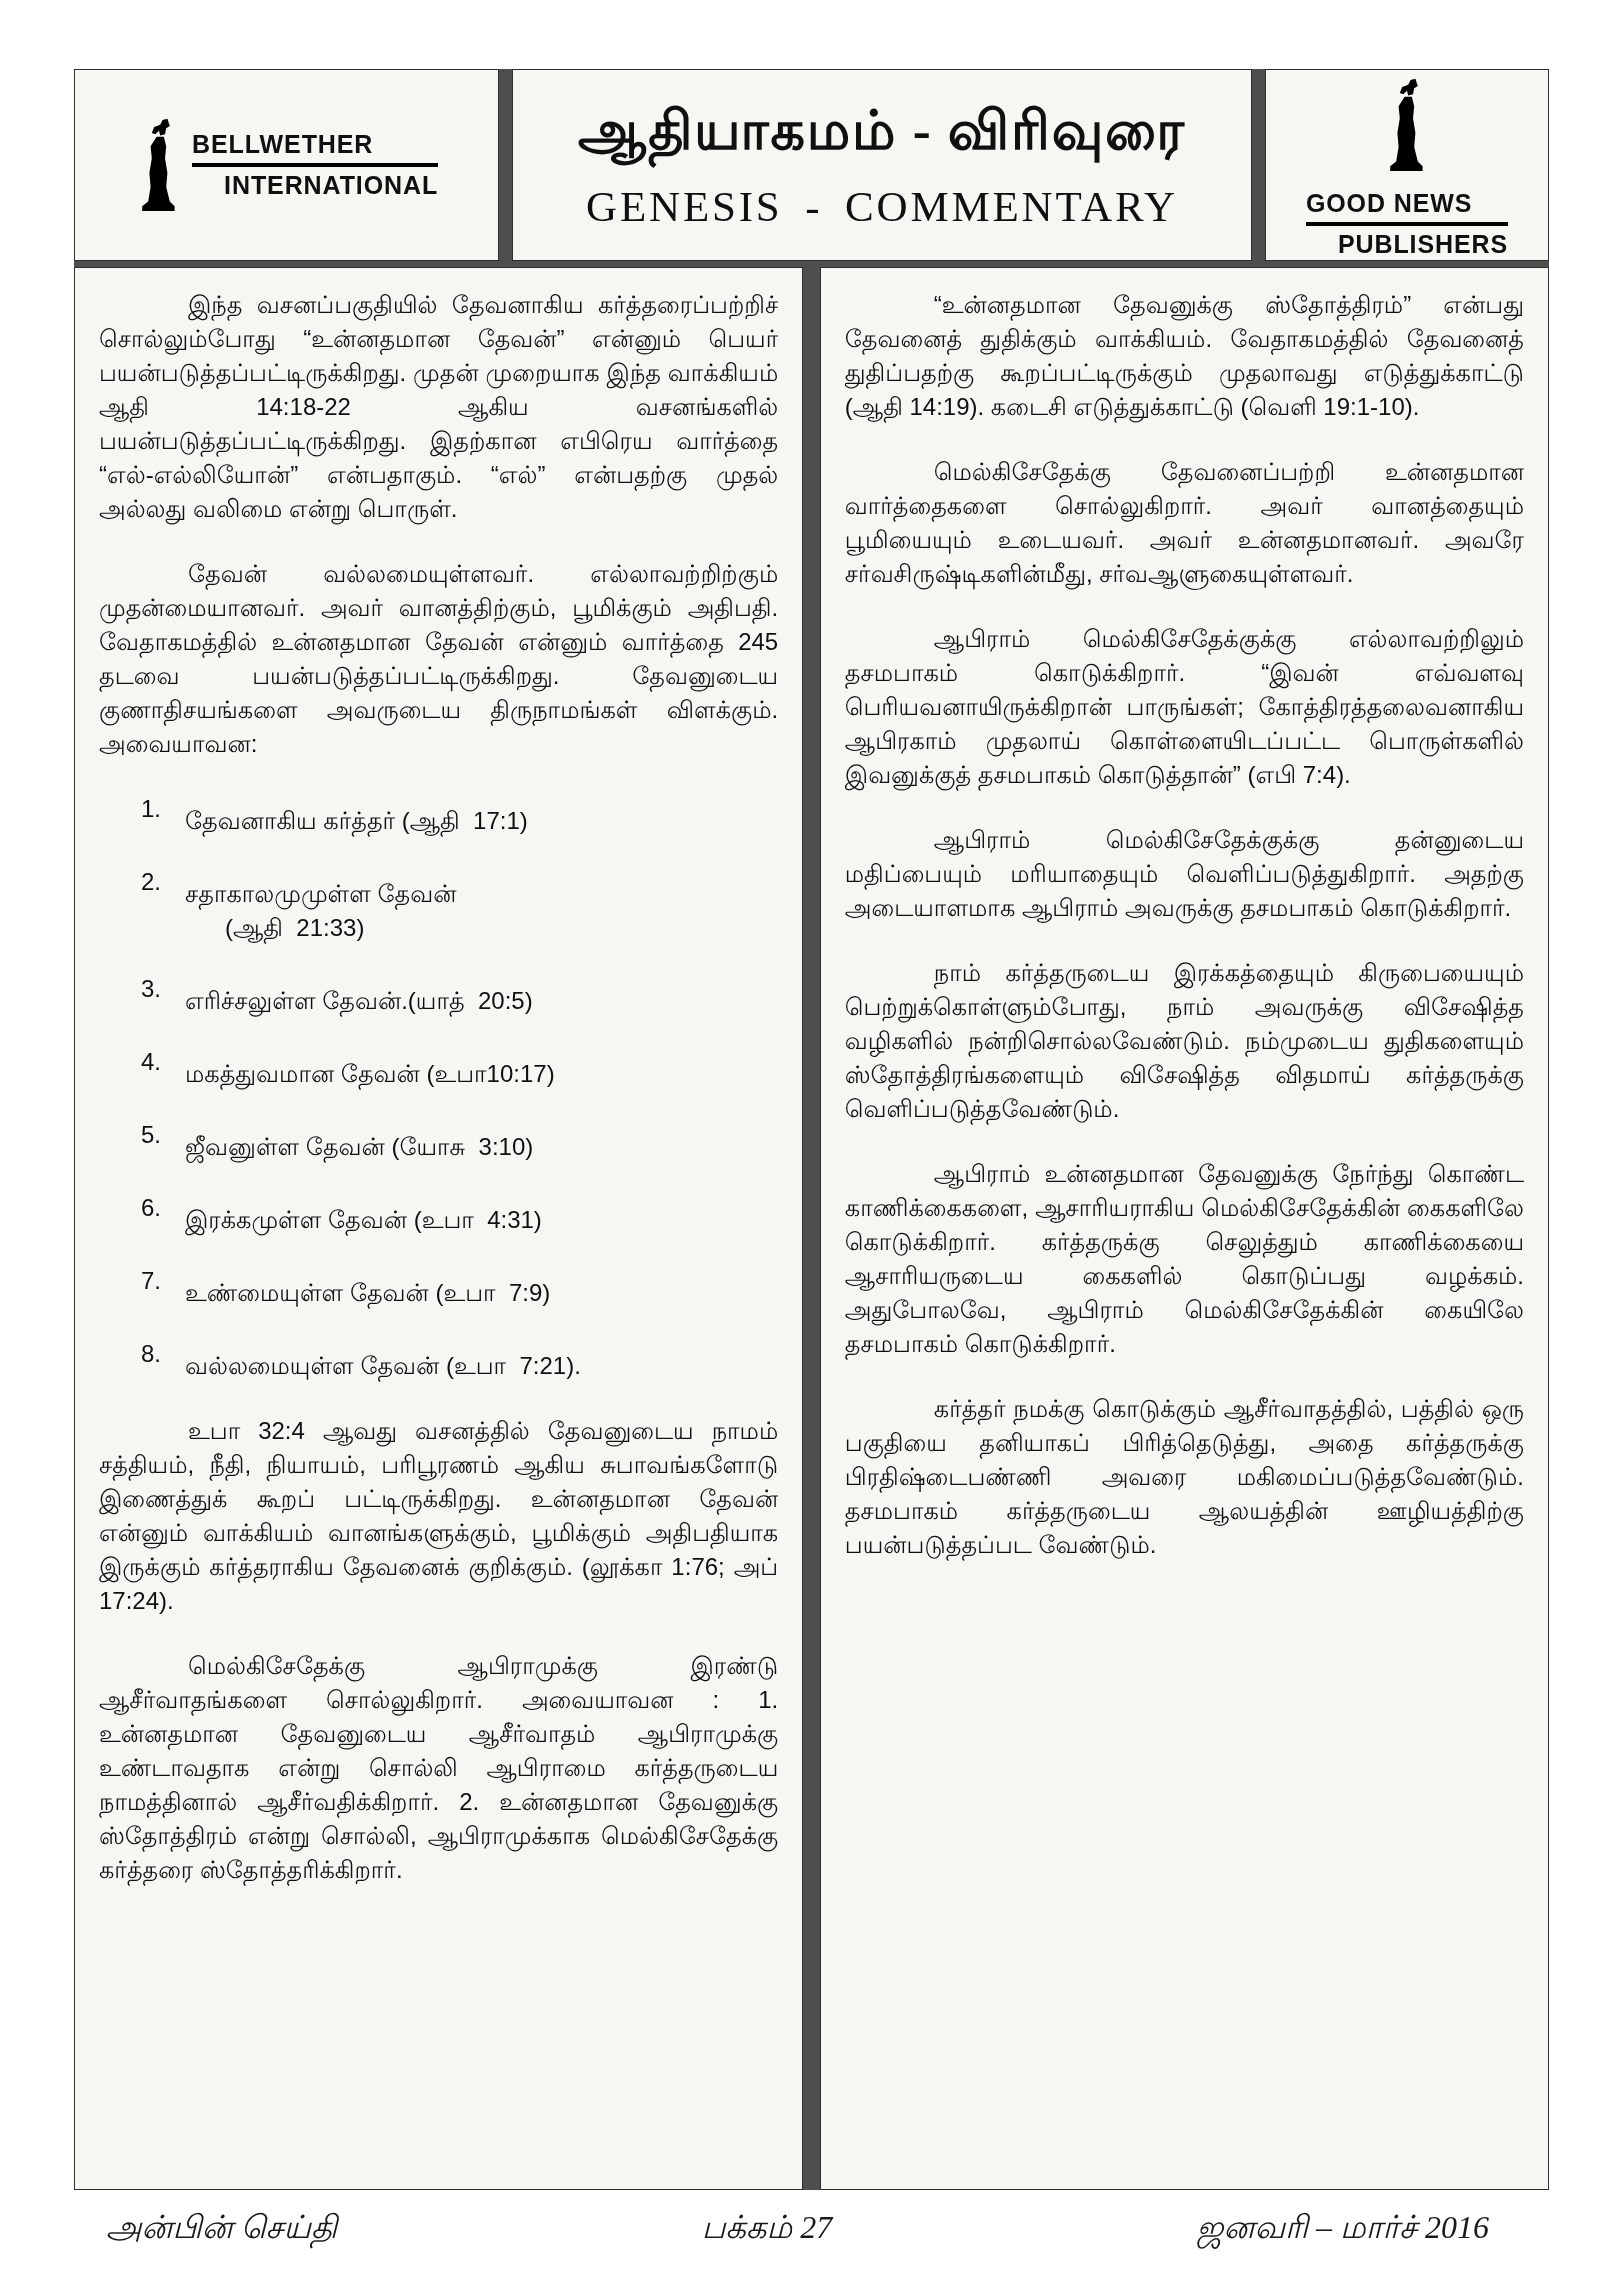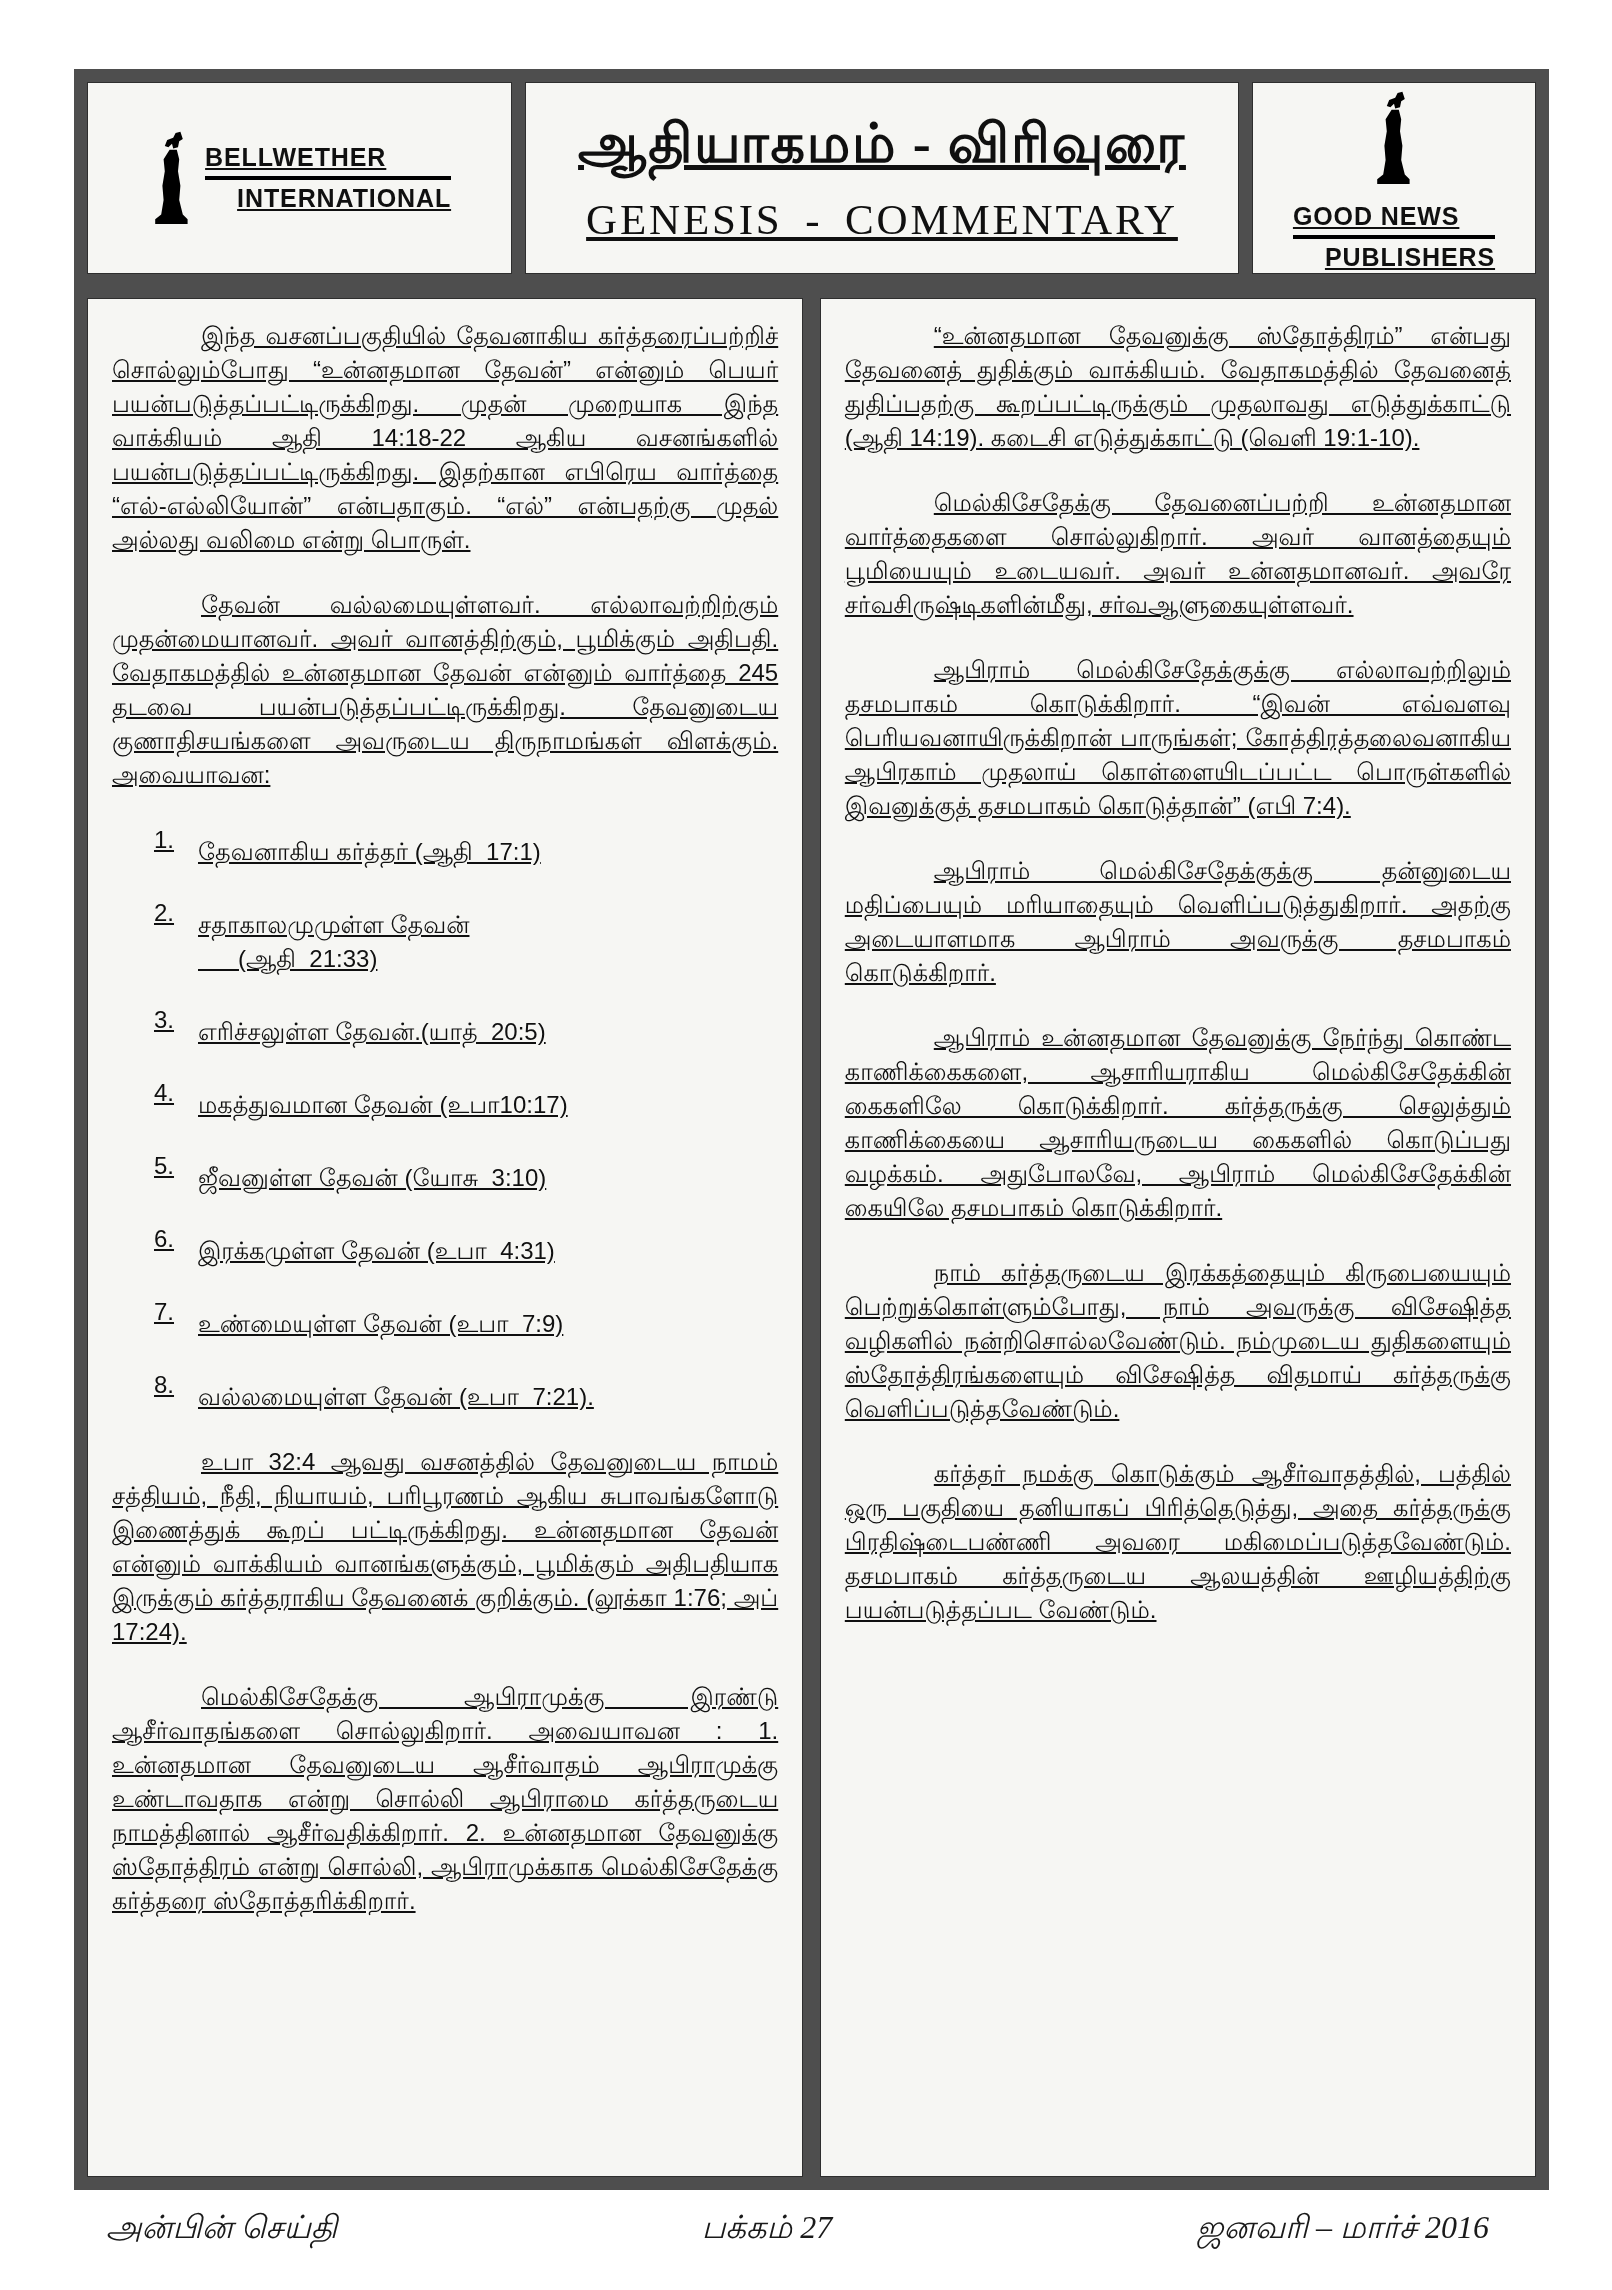--- a/index.html
+++ b/index.html
@@ -12,25 +12,23 @@
     color: #101010;
     overflow: hidden;
   }
   
   .frame {
     position: absolute;
     left: 74px; top: 69px;
     width: 1475px; height: 2121px;
     background: #4e4e4e;
     box-sizing: border-box;
-    padding: 13px;
     display: flex;
     flex-direction: column;
-    gap: 24px;
-    text-decoration: underline;
+    gap: 6px;
   }
   .panel {
     background: #f6f6f3;
     border: 0.9px solid #2e2e2e;
     box-sizing: border-box;
   }
   
   .header-row { display: flex; gap: 13px; height: 192px; }
   .logo-box {
     display: flex; align-items: center; justify-content: center;
@@ -191,22 +189,22 @@
 
         <p>உபா 32:4 ஆவது வசனத்தில் தேவனுடைய நாமம் சத்தியம், நீதி, நியாயம், பரிபூரணம் ஆகிய சுபாவங்களோடு இணைத்துக் கூறப் பட்டிருக்கிறது. உன்னதமான தேவன் என்னும் வாக்கியம் வானங்களுக்கும், பூமிக்கும் அதிபதியாக இருக்கும் கர்த்தராகிய தேவனைக் குறிக்கும். (லூக்கா 1:76; அப் 17:24).</p>
         <p>மெல்கிசேதேக்கு ஆபிராமுக்கு இரண்டு ஆசீர்வாதங்களை சொல்லுகிறார். அவையாவன : 1. உன்னதமான தேவனுடைய ஆசீர்வாதம் ஆபிராமுக்கு உண்டாவதாக என்று சொல்லி ஆபிராமை கர்த்தருடைய நாமத்தினால் ஆசீர்வதிக்கிறார். 2. உன்னதமான தேவனுக்கு ஸ்தோத்திரம் என்று சொல்லி, ஆபிராமுக்காக மெல்கிசேதேக்கு கர்த்தரை ஸ்தோத்தரிக்கிறார்.</p>
       </div>
 
       <div class="panel column">
         <p>“உன்னதமான தேவனுக்கு ஸ்தோத்திரம்” என்பது தேவனைத் துதிக்கும் வாக்கியம். வேதாகமத்தில் தேவனைத் துதிப்பதற்கு கூறப்பட்டிருக்கும் முதலாவது எடுத்துக்காட்டு (ஆதி 14:19). கடைசி எடுத்துக்காட்டு (வெளி 19:1-10).</p>
         <p>மெல்கிசேதேக்கு தேவனைப்பற்றி உன்னதமான வார்த்தைகளை சொல்லுகிறார். அவர் வானத்தையும் பூமியையும் உடையவர். அவர் உன்னதமானவர். அவரே சர்வசிருஷ்டிகளின்மீது, சர்வஆளுகையுள்ளவர்.</p>
         <p>ஆபிராம் மெல்கிசேதேக்குக்கு எல்லாவற்றிலும் தசமபாகம் கொடுக்கிறார். “இவன் எவ்வளவு பெரியவனாயிருக்கிறான் பாருங்கள்; கோத்திரத்தலைவனாகிய ஆபிரகாம் முதலாய் கொள்ளையிடப்பட்ட பொருள்களில் இவனுக்குத் தசமபாகம் கொடுத்தான்” (எபி 7:4).</p>
         <p>ஆபிராம் மெல்கிசேதேக்குக்கு தன்னுடைய மதிப்பையும் மரியாதையும் வெளிப்படுத்துகிறார். அதற்கு அடையாளமாக ஆபிராம் அவருக்கு தசமபாகம் கொடுக்கிறார்.</p>
+        <p>நாம் கர்த்தருடைய இரக்கத்தையும் கிருபையையும் பெற்றுக்கொள்ளும்போது, நாம் அவருக்கு விசேஷித்த வழிகளில் நன்றிசொல்லவேண்டும். நம்முடைய துதிகளையும் ஸ்தோத்திரங்களையும் விசேஷித்த விதமாய் கர்த்தருக்கு வெளிப்படுத்தவேண்டும்.</p>
         <p>ஆபிராம் உன்னதமான தேவனுக்கு நேர்ந்து கொண்ட காணிக்கைகளை, ஆசாரியராகிய மெல்கிசேதேக்கின் கைகளிலே கொடுக்கிறார். கர்த்தருக்கு செலுத்தும் காணிக்கையை ஆசாரியருடைய கைகளில் கொடுப்பது வழக்கம். அதுபோலவே, ஆபிராம் மெல்கிசேதேக்கின் கையிலே தசமபாகம் கொடுக்கிறார்.</p>
-        <p>நாம் கர்த்தருடைய இரக்கத்தையும் கிருபையையும் பெற்றுக்கொள்ளும்போது, நாம் அவருக்கு விசேஷித்த வழிகளில் நன்றிசொல்லவேண்டும். நம்முடைய துதிகளையும் ஸ்தோத்திரங்களையும் விசேஷித்த விதமாய் கர்த்தருக்கு வெளிப்படுத்தவேண்டும்.</p>
         <p>கர்த்தர் நமக்கு கொடுக்கும் ஆசீர்வாதத்தில், பத்தில் ஒரு பகுதியை தனியாகப் பிரித்தெடுத்து, அதை கர்த்தருக்கு பிரதிஷ்டைபண்ணி அவரை மகிமைப்படுத்தவேண்டும். தசமபாகம் கர்த்தருடைய ஆலயத்தின் ஊழியத்திற்கு பயன்படுத்தப்பட வேண்டும்.</p>
       </div>
     </div>
   </div>
 
   <div class="footer">
     <span>அன்பின் செய்தி</span>
     <span>பக்கம்  27</span>
     <span>ஜனவரி – மார்ச்  2016</span>
   </div>

